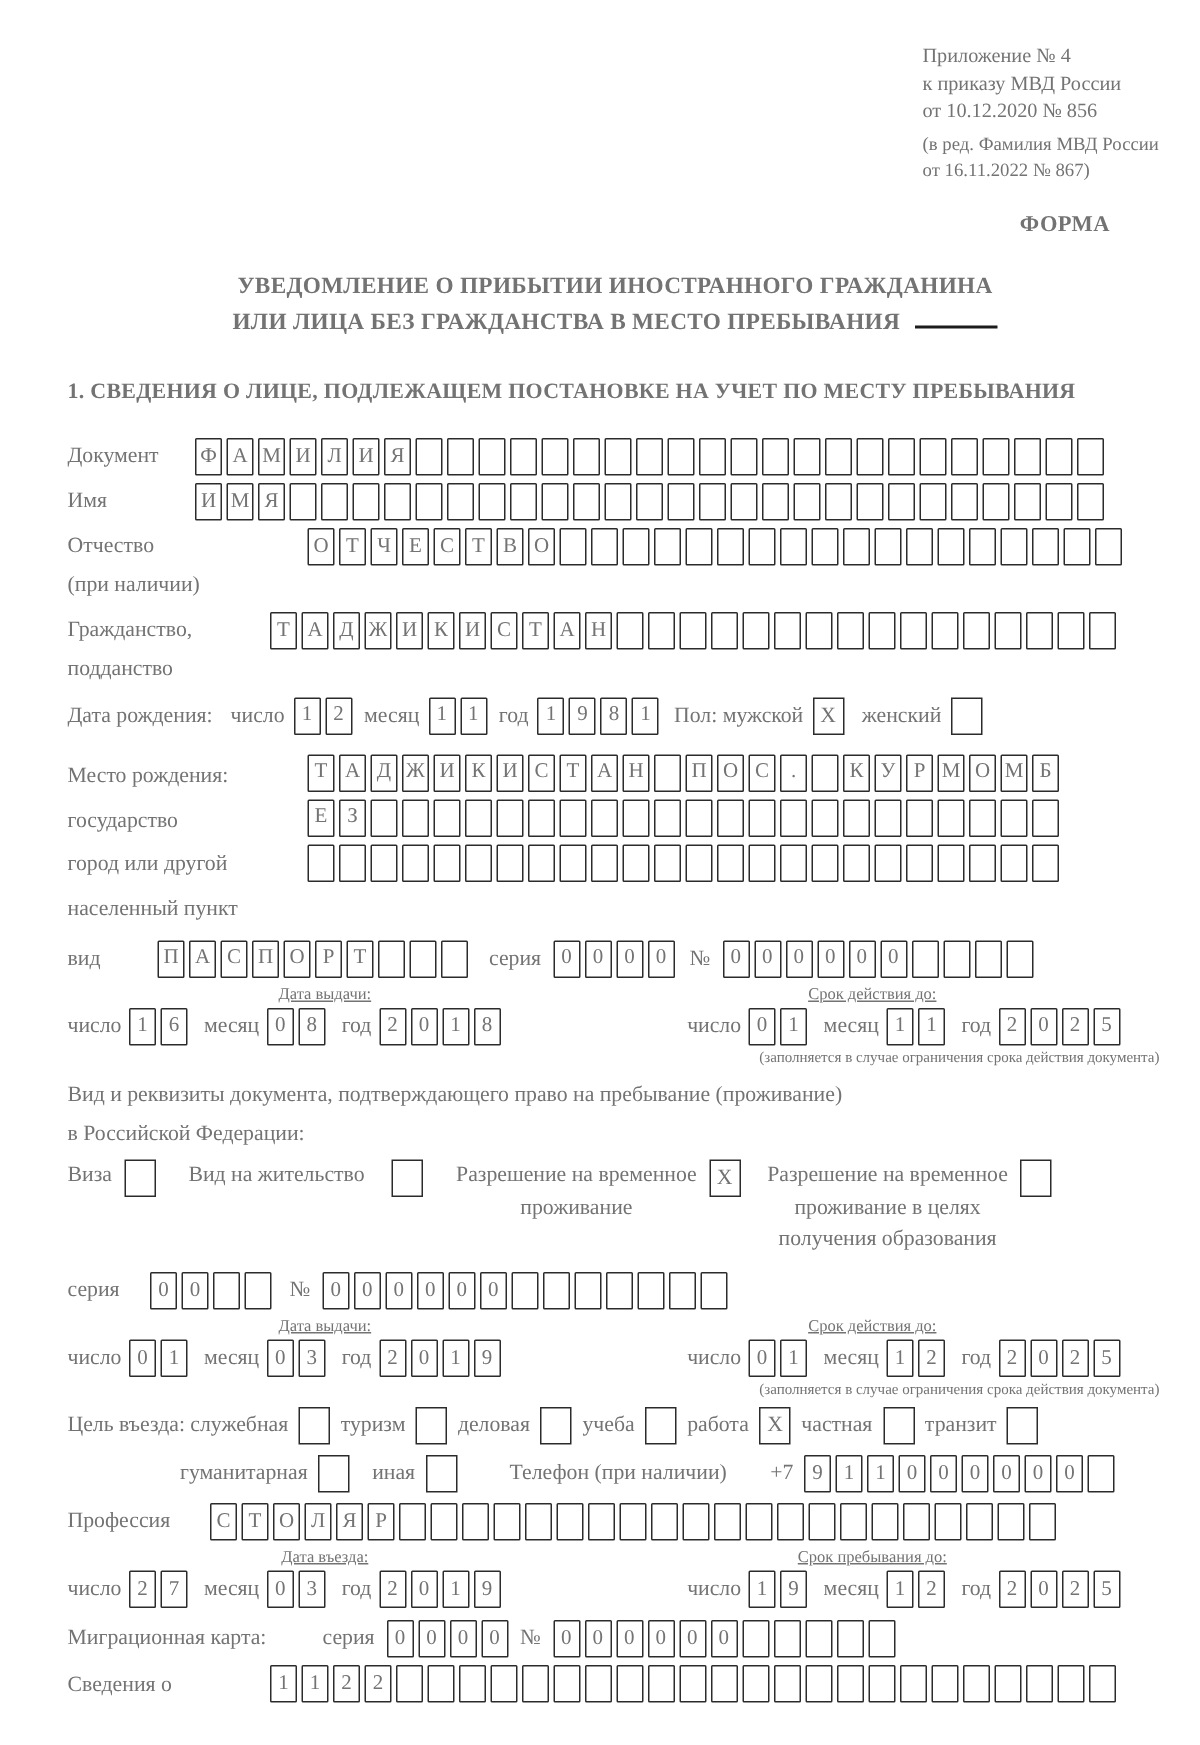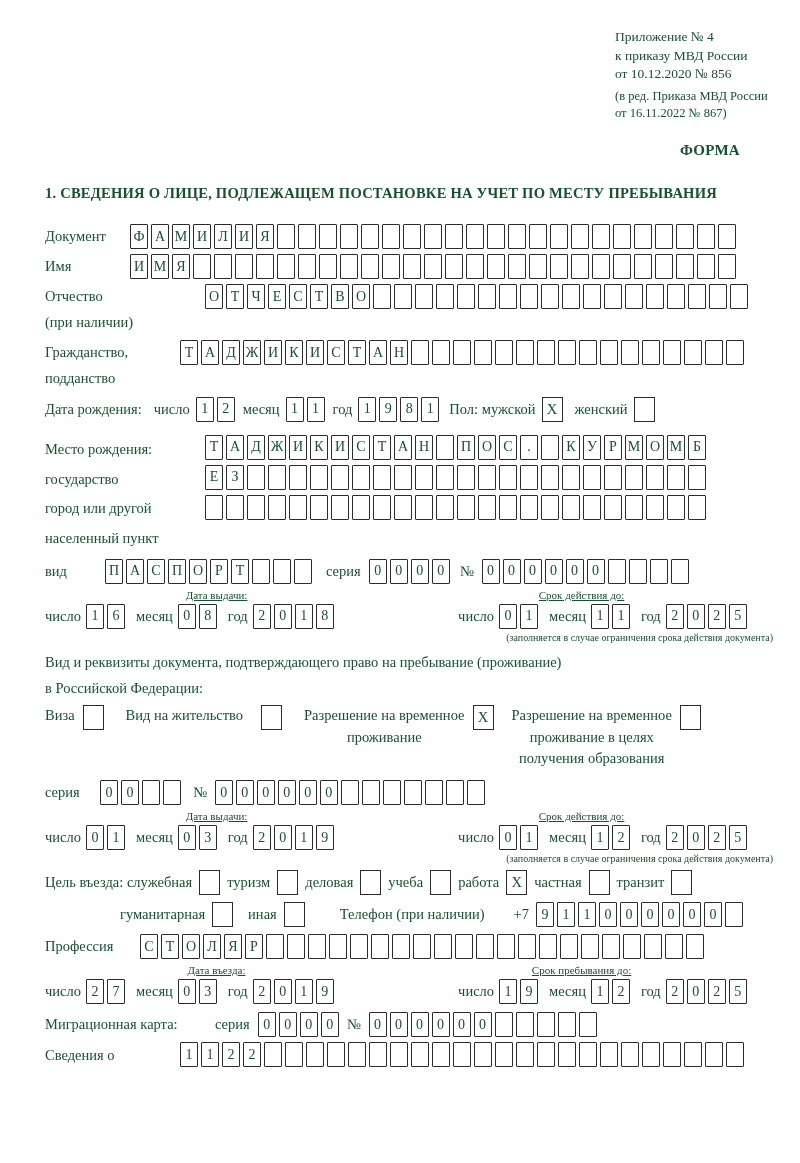--- a/index.html
+++ b/index.html
@@ -1,18 +1,18 @@
 <!DOCTYPE html>
 <html><head>
 <meta charset="utf-8">
 <style>
   html,body{margin:0;padding:0;background:#ffffff;}
   .page{
     width:800px;height:1163px;box-sizing:border-box;background:#ffffff;
-    font-family:"Liberation Serif","DejaVu Serif",serif;color:#14532d;
+    font-family:"Liberation Serif","DejaVu Serif",serif;color:#737373;
     padding:28px 25px 20px 45px;position:relative;overflow:hidden;
   }
   .hdr-note{margin-left:570px;font-size:13.5px;line-height:1.38;}
   .hdr-note .small{font-size:12.5px;}
   .hdr-note .gap{margin-top:4px;}
   .forma{font-weight:bold;font-size:15px;text-align:right;margin:20px 35px 0 0;letter-spacing:.3px;}
   .title{ text-align:center;font-weight:bold;font-size:15.5px;line-height:1.55;margin-top:20px;letter-spacing:.2px;}
   .blank-line{display:inline-block;width:55px;border-bottom:2px solid #1c1c1c;height:12px;margin-left:10px;}
   .sec-title{font-weight:bold;font-size:14.6px;margin-top:26px;letter-spacing:.2px;}
   .form-body{margin-top:22px;}
@@ -51,26 +51,30 @@
 </style>
 </head>
 <body>
 
 <div class="page">
 
   <div class="hdr-note">
     <div>Приложение № 4</div>
     <div>к приказу МВД России</div>
     <div>от 10.12.2020 № 856</div>
-    <div class="small gap">(в ред. Приказа МВД России</div>
+    <div class="small gap">(в ред. Фамилия МВД России</div>
     <div class="small">от 16.11.2022 № 867)</div>
   </div>
 
   <div class="forma">ФОРМА</div>
 
+  <div class="title">
+    <div>УВЕДОМЛЕНИЕ О ПРИБЫТИИ ИНОСТРАННОГО ГРАЖДАНИНА</div>
+    <div><span>ИЛИ ЛИЦА БЕЗ ГРАЖДАНСТВА В МЕСТО ПРЕБЫВАНИЯ</span><span class="blank-line"></span></div>
+  </div>
 
   <div class="sec-title">1. СВЕДЕНИЯ О ЛИЦЕ, ПОДЛЕЖАЩЕМ ПОСТАНОВКЕ НА УЧЕТ ПО МЕСТУ ПРЕБЫВАНИЯ</div>
 
   <div class="form-body">
 
     <div class="row">
       <span class="lbl" style="width:85px;">Документ</span>
       <span class="cellrow">
           <span class="cell">Ф</span>
           <span class="cell">А</span>

